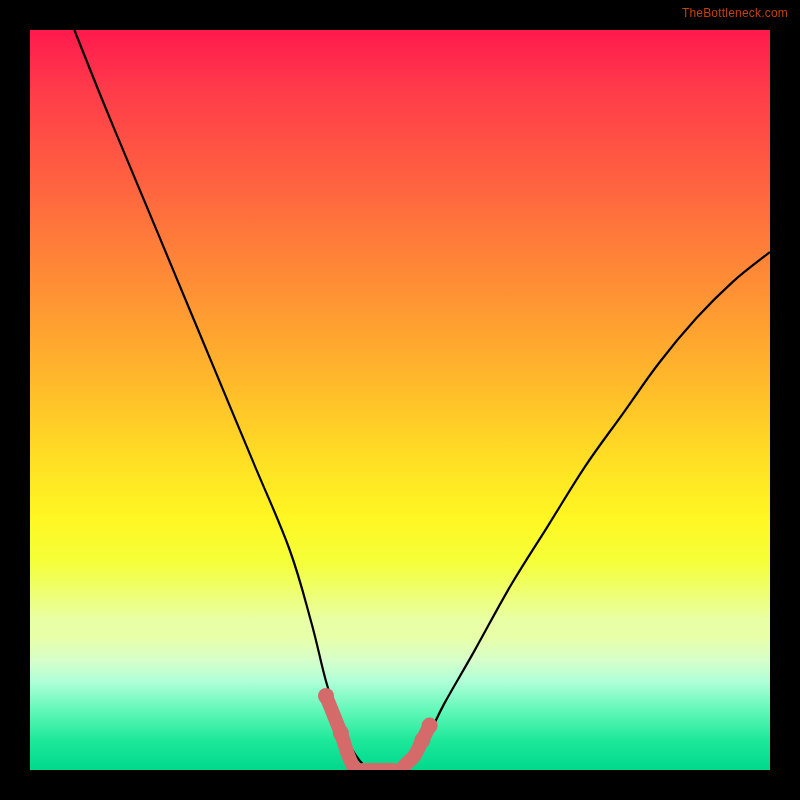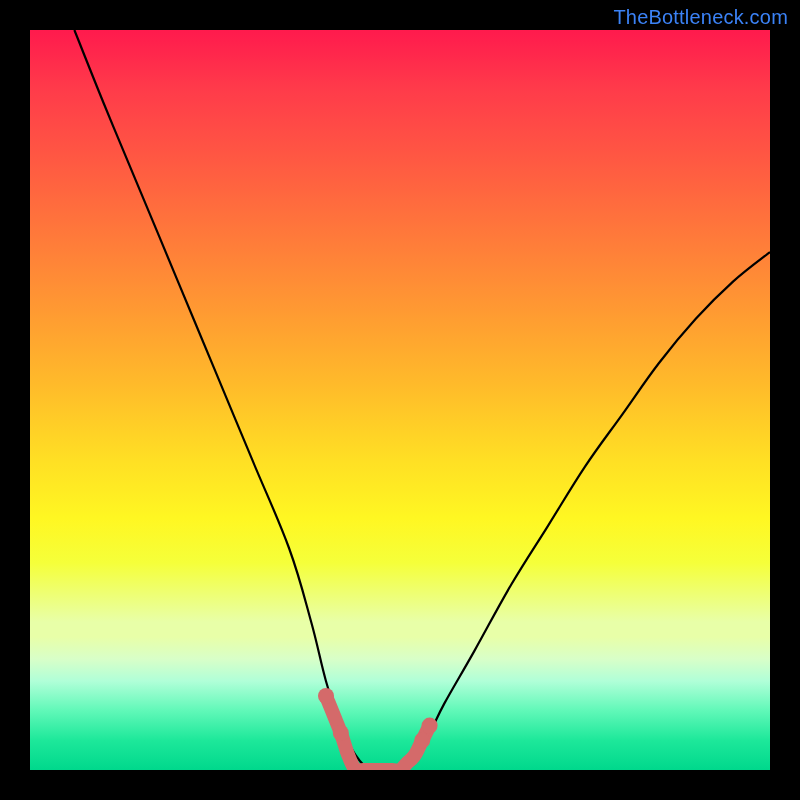--- a/index.html
+++ b/index.html
@@ -46,22 +46,22 @@
   }
   .plot svg {
     position: absolute;
     top: 0;
     left: 0;
   }
   .watermark {
     position: absolute;
     top: 6px;
     right: 12px;
-    color: #3b82f6;
-    font-size: 20px;
+    color: #c2410c;
+    font-size: 12px;
     font-weight: 400;
     letter-spacing: 0.2px;
   }
 </style>
 </head>
 <body>
 
 <div class="frame">
   <div class="watermark">TheBottleneck.com</div>
 

